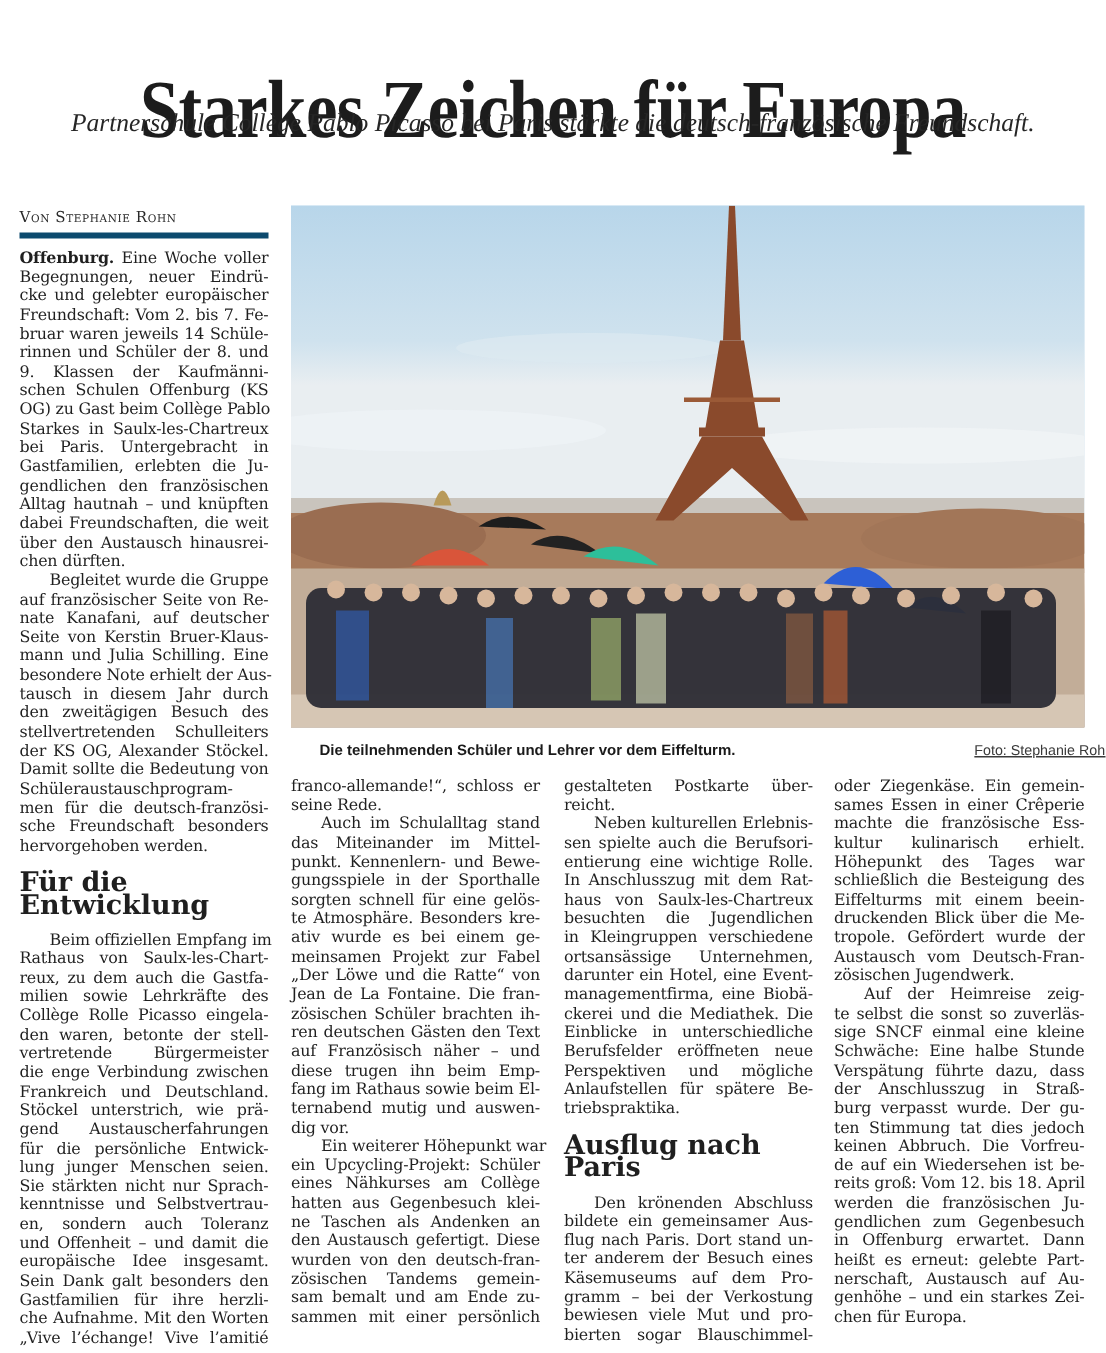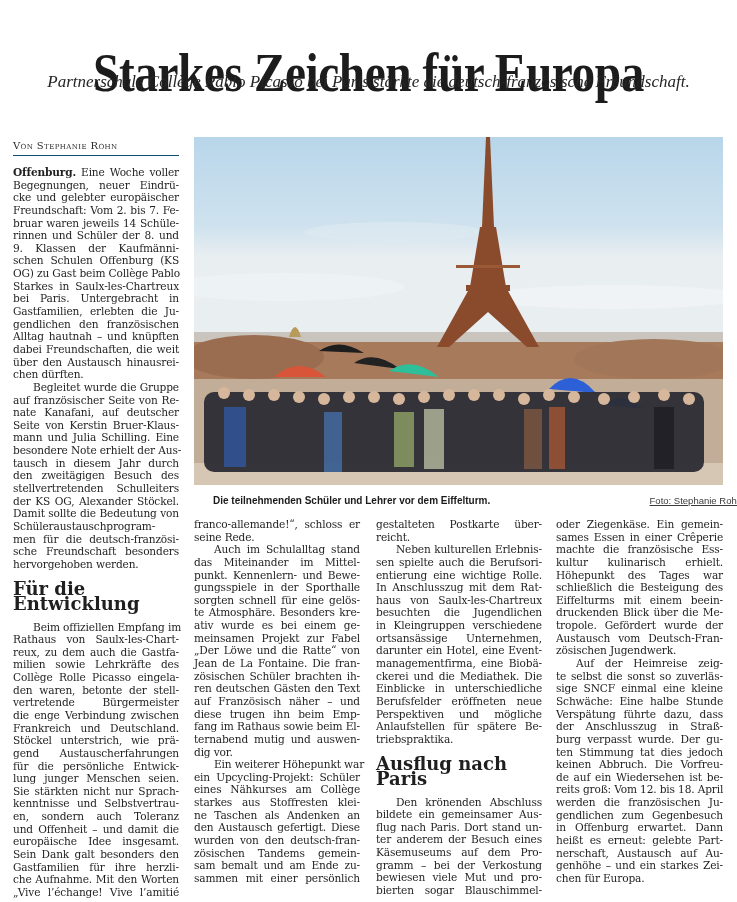--- a/index.html
+++ b/index.html
@@ -3,21 +3,21 @@
 <meta charset="utf-8">
 <style>
   html, body { margin: 0; padding: 0; background: #ffffff; }
   body { width: 737px; height: 902px; position: relative; overflow: hidden; color: #1f1f1f; font-family: "DejaVu Serif", "Liberation Serif", serif; }
   .headline { position: absolute; left: 0; top: 4px; width: 737px; text-align: center; font-family: "Liberation Serif", serif; font-size: 55px; line-height: 64px; letter-spacing: -0.5px; color: #1c1c1c; transform: scaleX(0.86); transform-origin: center; }
   .subhead { position: absolute; left: 0; top: 71px; width: 737px; text-align: center; font-family: "Liberation Serif", serif; font-style: italic; font-size: 17px; line-height: 22px; color: #262626; }
   .col { position: absolute; font-size: 10.6px; line-height: 12.65px; letter-spacing: -0.15px; }
   .col .ln { display: block; white-space: nowrap; text-align: justify; text-align-last: justify; height: 12.65px; overflow: visible; }
   .col .ln.last { text-align-last: left; }
   .col .ln.ind { text-indent: 20px; }
-  .byline { position: absolute; left: 13px; top: 140px; width: 166px; font-size: 10px; letter-spacing: 0.4px; color: #2a2a2a; font-variant: small-caps; padding-bottom: 4px; border-bottom: 1px solid #0c4a6e; }
+  .byline { position: absolute; left: 13px; top: 140px; width: 166px; font-size: 10px; letter-spacing: 0.4px; color: #2a2a2a; font-variant: small-caps; padding-bottom: 4px; border-bottom: 4px solid #0c4a6e; }
   .sub-h { display: block; font-weight: bold; font-size: 18px; line-height: 15px; margin: 10px 0 10px 0; letter-spacing: 0; }
   b.dl { font-weight: bold; }
   .photo { position: absolute; left: 194px; top: 137px; width: 529px; height: 348px; overflow: hidden; background: linear-gradient(180deg, #bcd9ec 0%, #cfe3ef 40%, #e8eef0 62%, #d9cfc3 68%, #b88a67 78%, #a9927e 100%); }
   .caption { position: absolute; left: 194px; top: 495px; width: 529px; font-family: "Liberation Sans", sans-serif; font-size: 10px; padding-left: 19px; }
   .caption .cap-text { font-weight: bold; color: #1a1a1a; }
   .caption .credit { position: absolute; right: 0; top: 0; color: #3a3a3a; font-size: 9.5px; text-decoration: underline; }
 </style>
 </head>
 <body>
 
@@ -182,21 +182,21 @@
     <span class="ln">zösischen Schüler brachten ih-</span>
     <span class="ln">ren deutschen Gästen den Text</span>
     <span class="ln">auf Französisch näher – und</span>
     <span class="ln">diese trugen ihn beim Emp-</span>
     <span class="ln">fang im Rathaus sowie beim El-</span>
     <span class="ln">ternabend mutig und auswen-</span>
     <span class="ln last">dig vor.</span>
     <span class="ln ind">Ein weiterer Höhepunkt war</span>
     <span class="ln">ein Upcycling-Projekt: Schüler</span>
     <span class="ln">eines Nähkurses am Collège</span>
-    <span class="ln">starkes aus Stoffresten klei-</span>
+    <span class="ln">hatten aus Gegenbesuch klei-</span>
     <span class="ln">ne Taschen als Andenken an</span>
     <span class="ln">den Austausch gefertigt. Diese</span>
     <span class="ln">wurden von den deutsch-fran-</span>
     <span class="ln">zösischen Tandems gemein-</span>
     <span class="ln">sam bemalt und am Ende zu-</span>
     <span class="ln">sammen mit einer persönlich</span>
   </div>
 
 <div class="col" id="col3" style="left:376px; top:518px; width:166px;">
     <span class="ln">gestalteten Postkarte über-</span>

